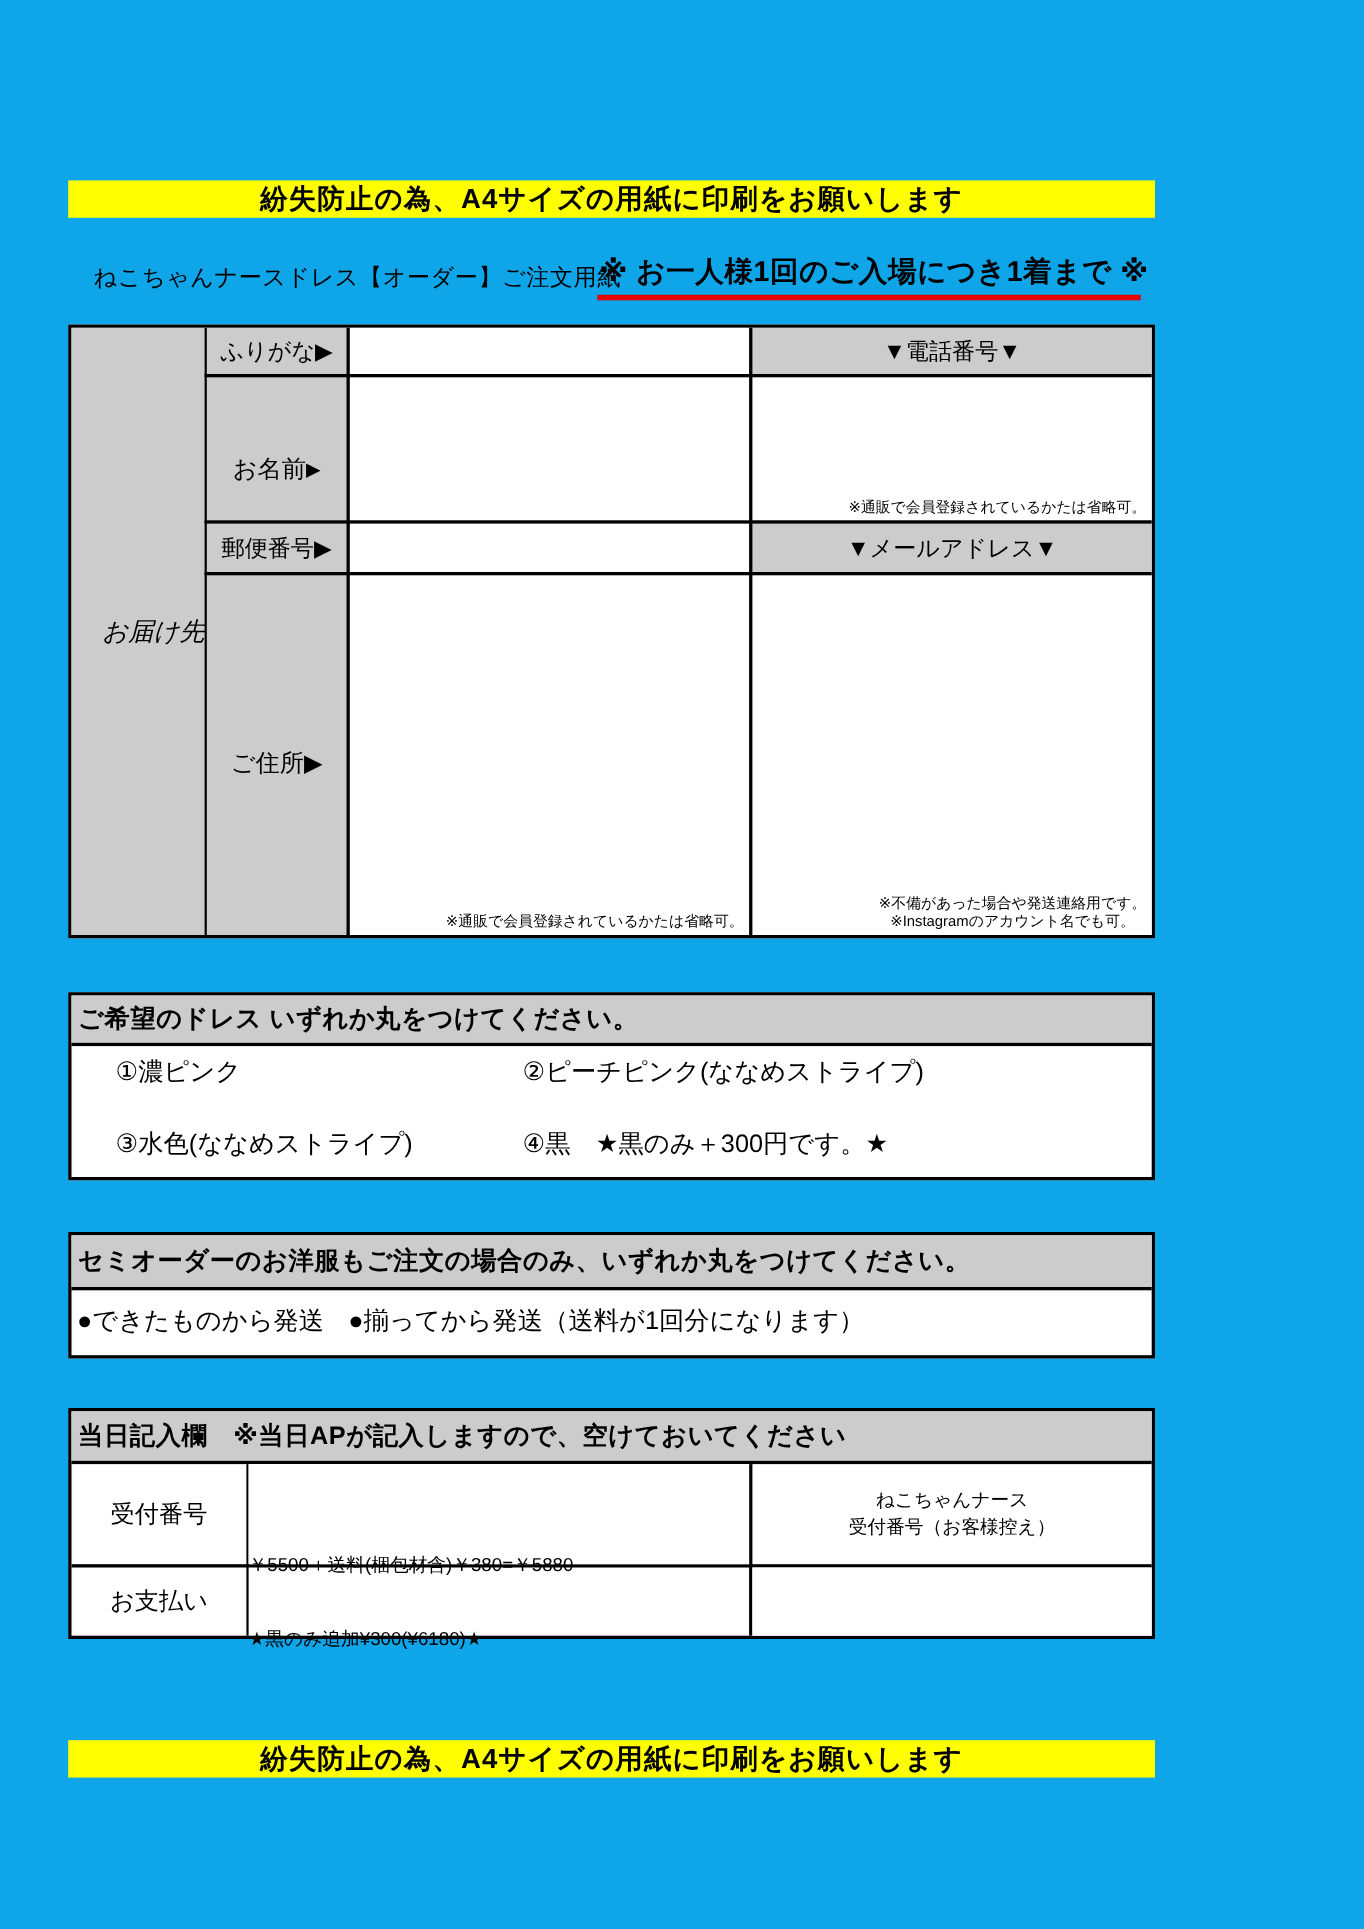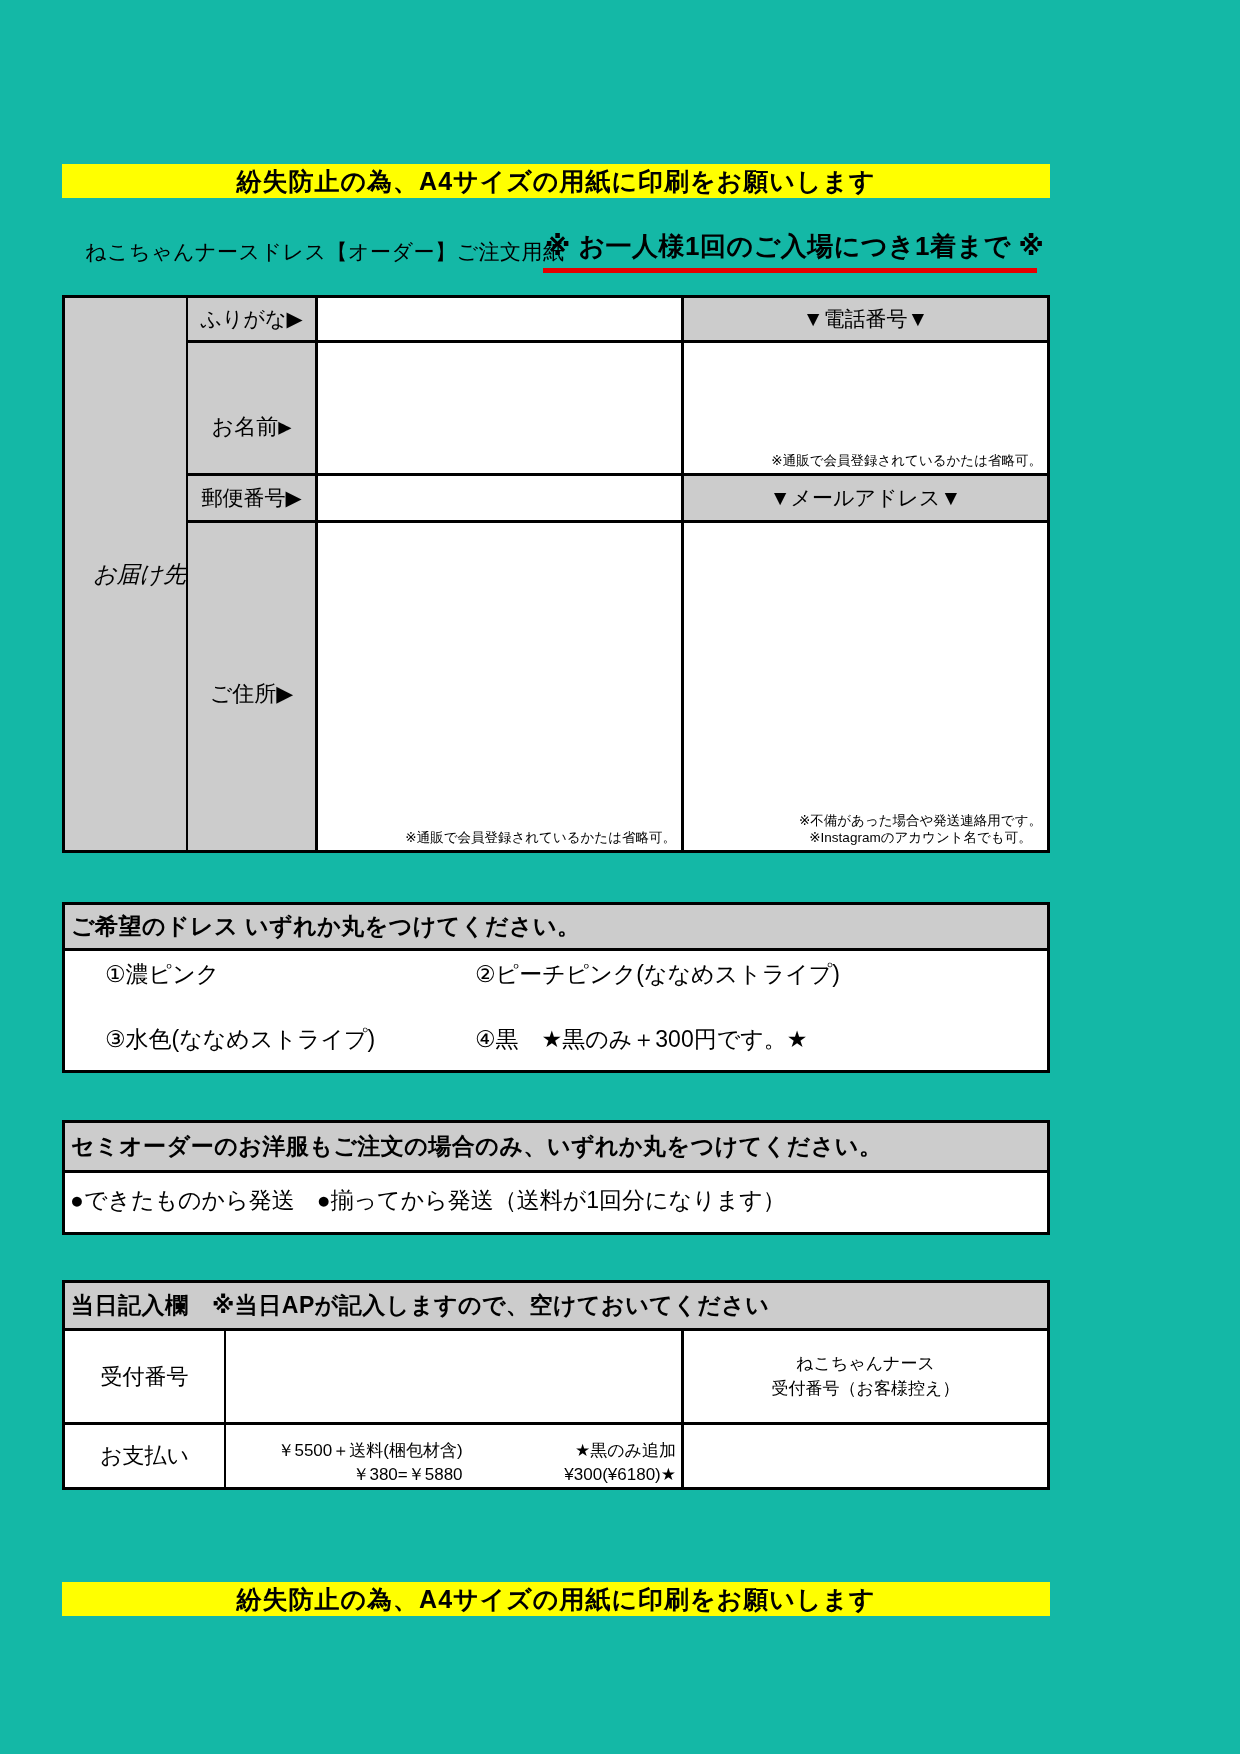--- a/index.html
+++ b/index.html
@@ -11,21 +11,21 @@
   * { margin:0; padding:0; box-sizing:border-box; }
   html,body { background:#ffffff; }
   body {
     font-family: "Liberation Sans", "DejaVu Sans", sans-serif;
     color: var(--ink);
   }
   .page {
     position: relative;
     width: 1240px;
     height: 1754px;
-    background: #14b8a6;
+    background: #0ea5e9;
     overflow: hidden;
   }
   .abs { position:absolute; }
 
   
   .banner {
     left:62px; width:988px; height:34px;
     background: var(--banner-bg);
     font-size:25px; font-weight:bold;
     text-align:center; line-height:34px;
@@ -74,21 +74,21 @@
     white-space:nowrap;
   }
   .dress-box { left:62px; top:902px; width:988px; height:171px; }
   .dress-option { position:absolute; font-size:23px; white-space:nowrap; }
   .semi-box { left:62px; top:1120px; width:988px; height:115px; }
   .semi-options { position:absolute; left:5px; top:62px; display:flex; gap:22px; font-size:23px; white-space:nowrap; }
   .sameday-box { left:62px; top:1280px; width:988px; height:210px; }
   .receipt-copy { line-height:1.45; font-size:17px; }
   .payment-cell {
     position:absolute;
-    display:flex; flex-direction:row; justify-content:center; align-items:flex-end;
+    display:flex; flex-direction:column; justify-content:center; align-items:flex-start;
     padding-right:5px; font-size:17px; line-height:1.4; text-align:right;gap:43px;
   }
 </style>
 </head>
 <body>
 
 <div class="page">
 
   <div class="abs banner banner-top">紛失防止の為、A4サイズの用紙に印刷をお願いします</div>
 

